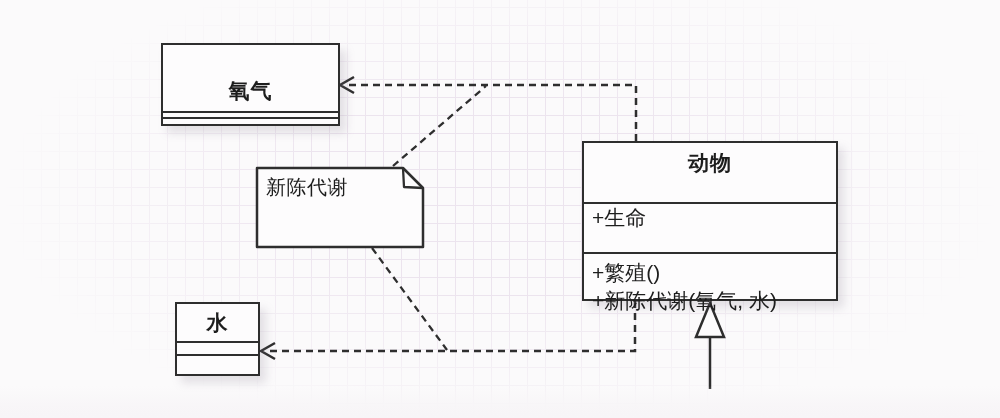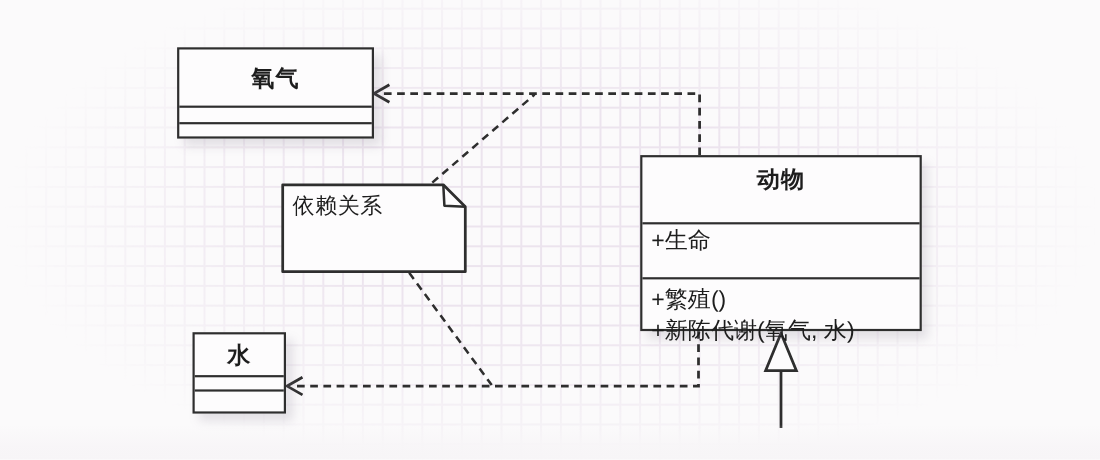--- a/index.html
+++ b/index.html
@@ -37,21 +37,21 @@
   .uml-title{
     font-weight:bold;font-size:21px;letter-spacing:1px;
     display:flex;align-items:center;justify-content:center;
     flex:0 0 auto;
   }
   .uml-sec{border-top:2.5px solid #2e2e2e;box-sizing:border-box;}
   .uml-attrs{display:flex;align-items:center;padding-left:8px;font-size:21px;}
   .uml-methods{font-size:21px;padding:5px 0 0 8px;line-height:28px;flex:1 1 auto;}
   
   .box-oxygen{left:161px;top:43px;width:179px;height:83px;}
-  .box-oxygen .uml-title{height:51px;}
+  .box-oxygen .uml-title{height:40px;margin-top:26px;}
   .box-oxygen .uml-attrs{height:15px;}
   
   .box-animal{left:582px;top:141px;width:256px;height:160px;gap:20px;}
   .box-animal .uml-title{height:39px;}
   .box-animal .uml-attrs{height:36px;}
   
   .box-water{left:175px;top:302px;width:85px;height:74px;}
   .box-water .uml-title{height:37px;}
   .box-water .uml-attrs{height:13px;}
   .note-text{
@@ -112,16 +112,16 @@
       <div>+新陈代谢(氧气, 水)</div>
     </div>
   </div>
 
   <div class="uml-class box-water">
     <div class="uml-title">水</div>
     <div class="uml-sec uml-attrs"></div>
     <div class="uml-sec uml-methods"></div>
   </div>
 
-  <div class="note-text">依赖关系</div>
+  <div class="note-text">新陈代谢</div>
 
   <div class="bottom-fade"></div>
 </div>
 
 </body></html>

